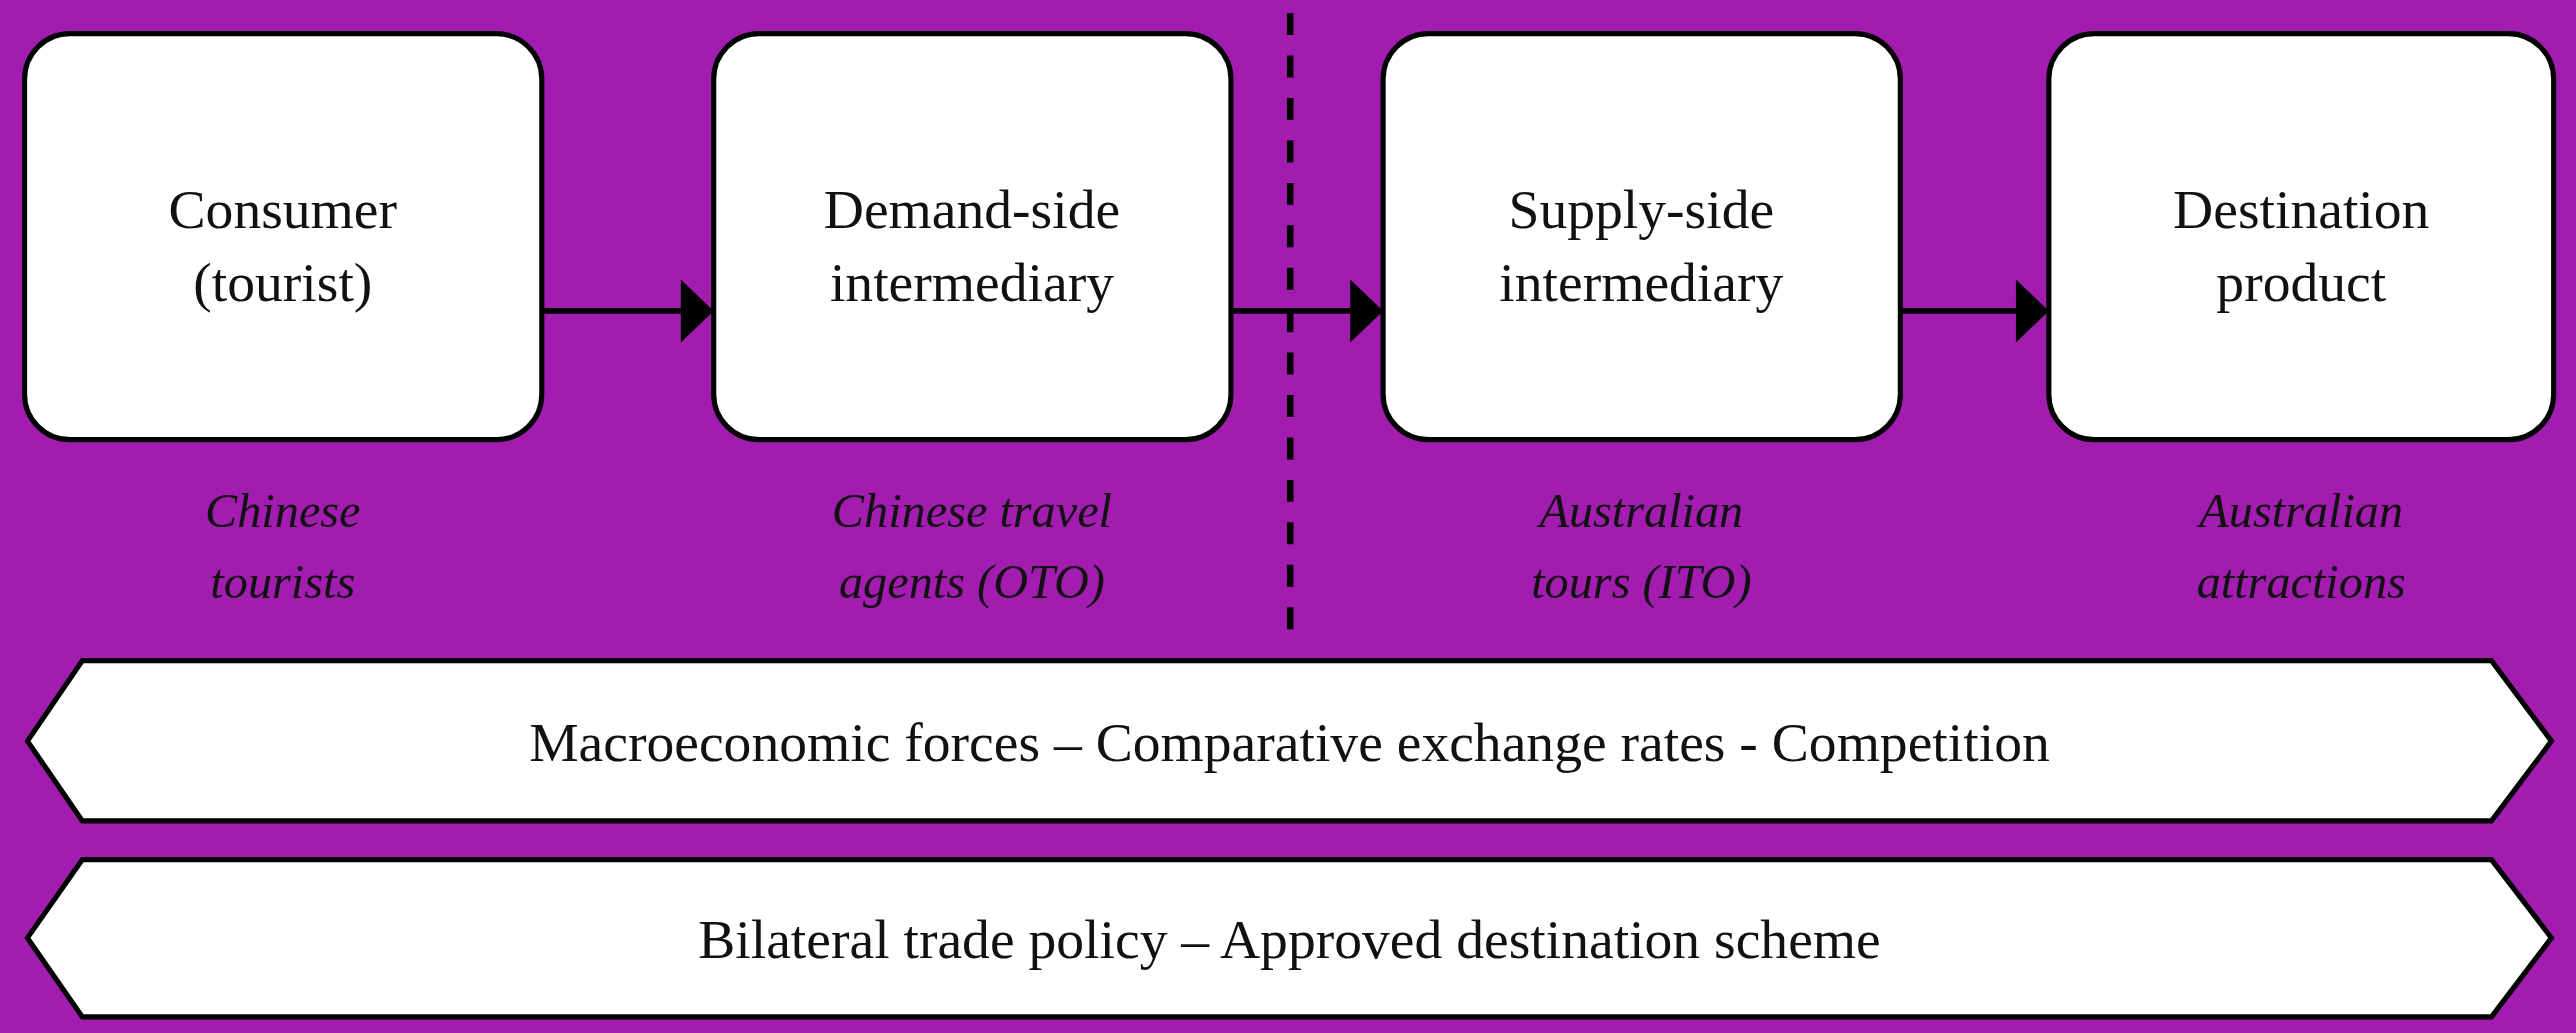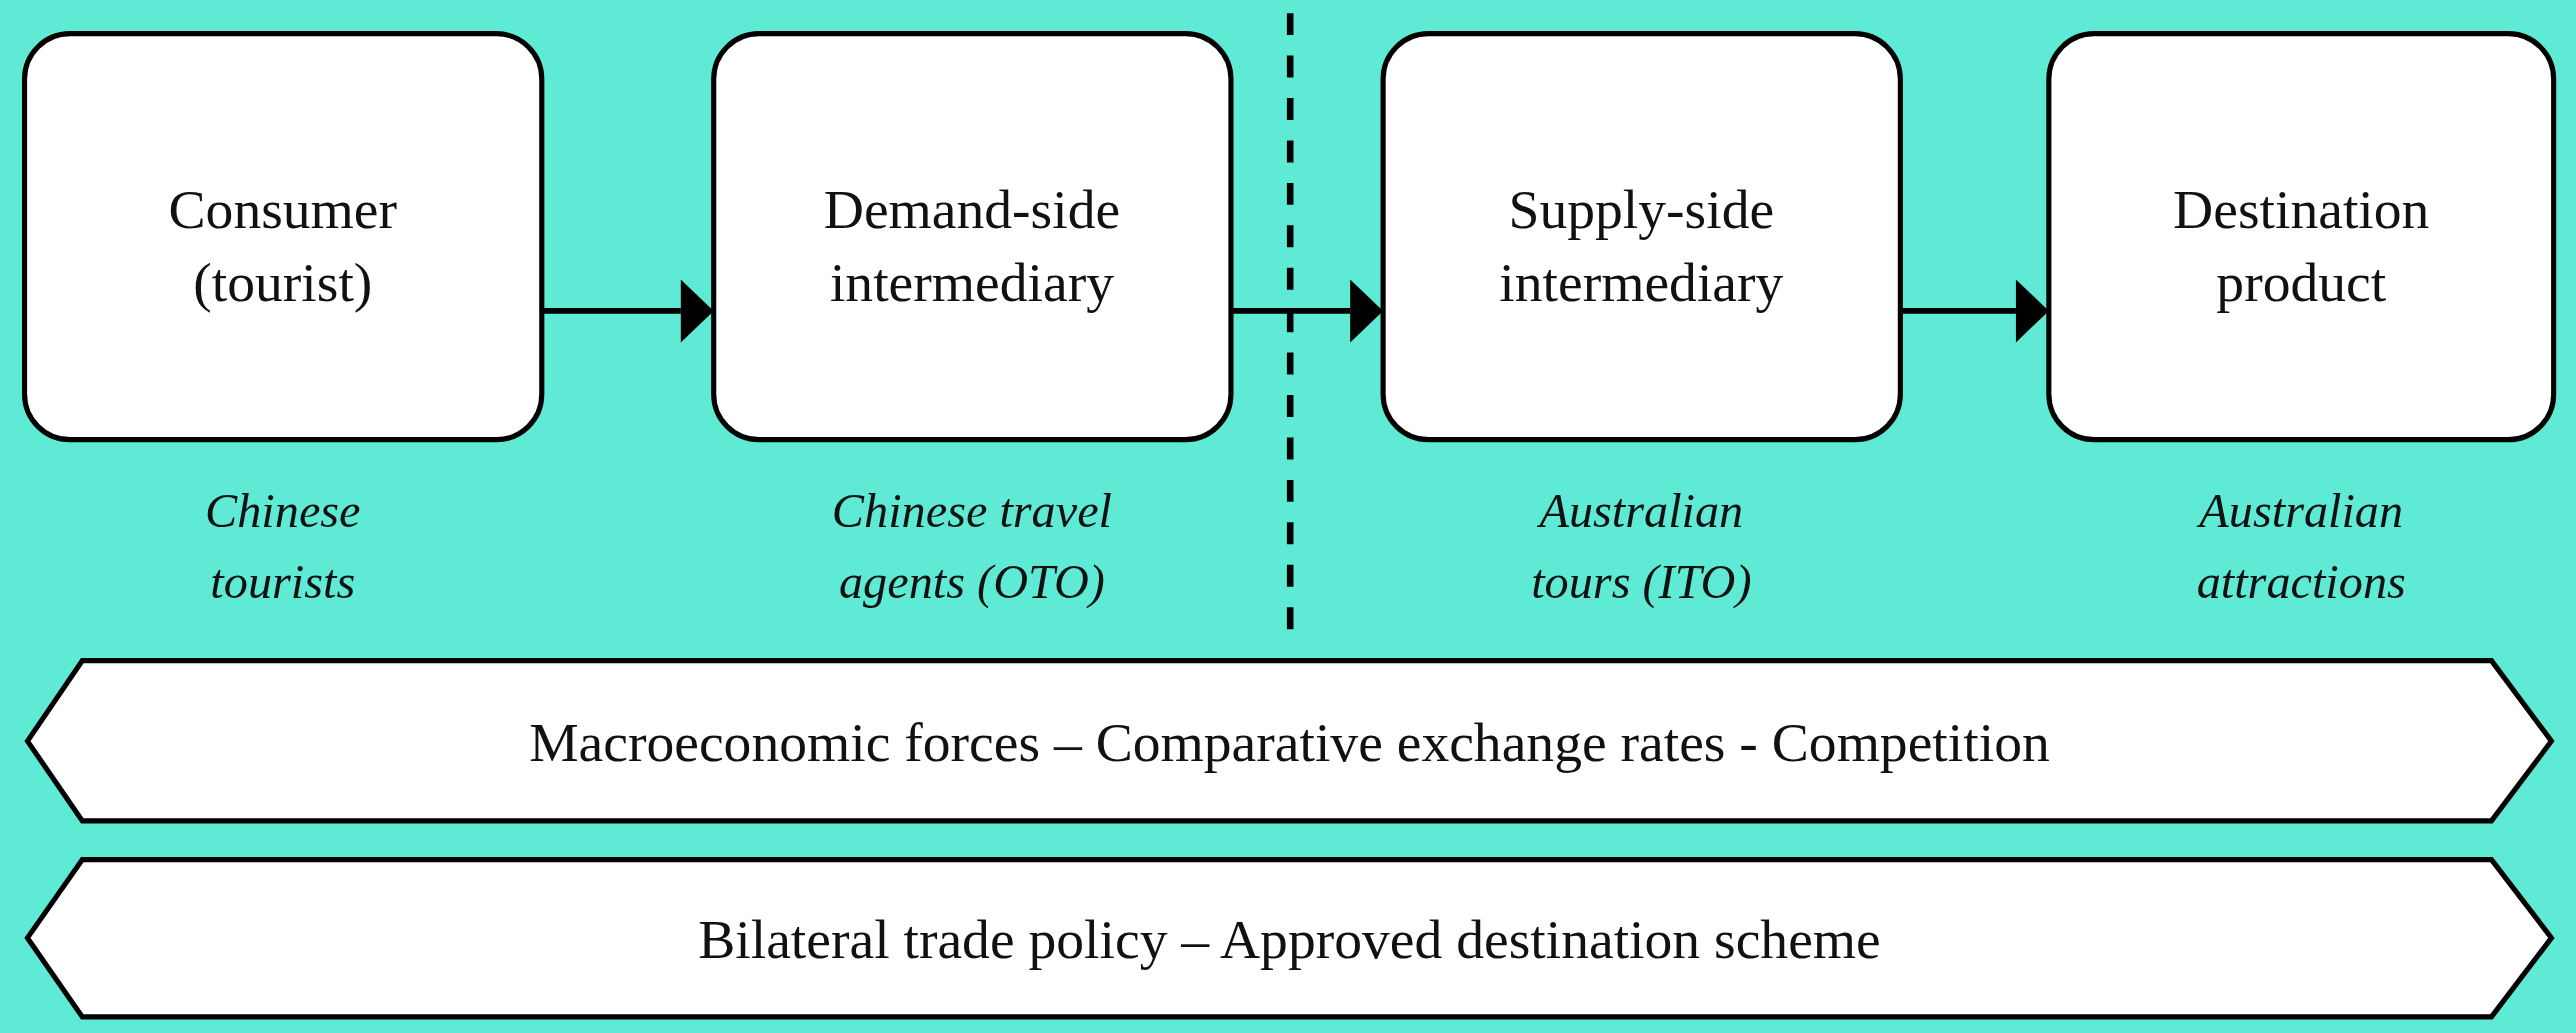--- a/index.html
+++ b/index.html
@@ -9,21 +9,21 @@
     background: #ffffff;
   }
   body {
     font-family: "Liberation Serif", "DejaVu Serif", serif;
     color: #000000;
   }
   #diagram-root {
     position: relative;
     width: 2576px;
     height: 1033px;
-    background: #5eead4;
+    background: #a21caf;
     overflow: hidden;
   }
   #diagram-svg {
     position: absolute;
     top: 0;
     left: 0;
     width: 2576px;
     height: 1033px;
     display: block;
   }

